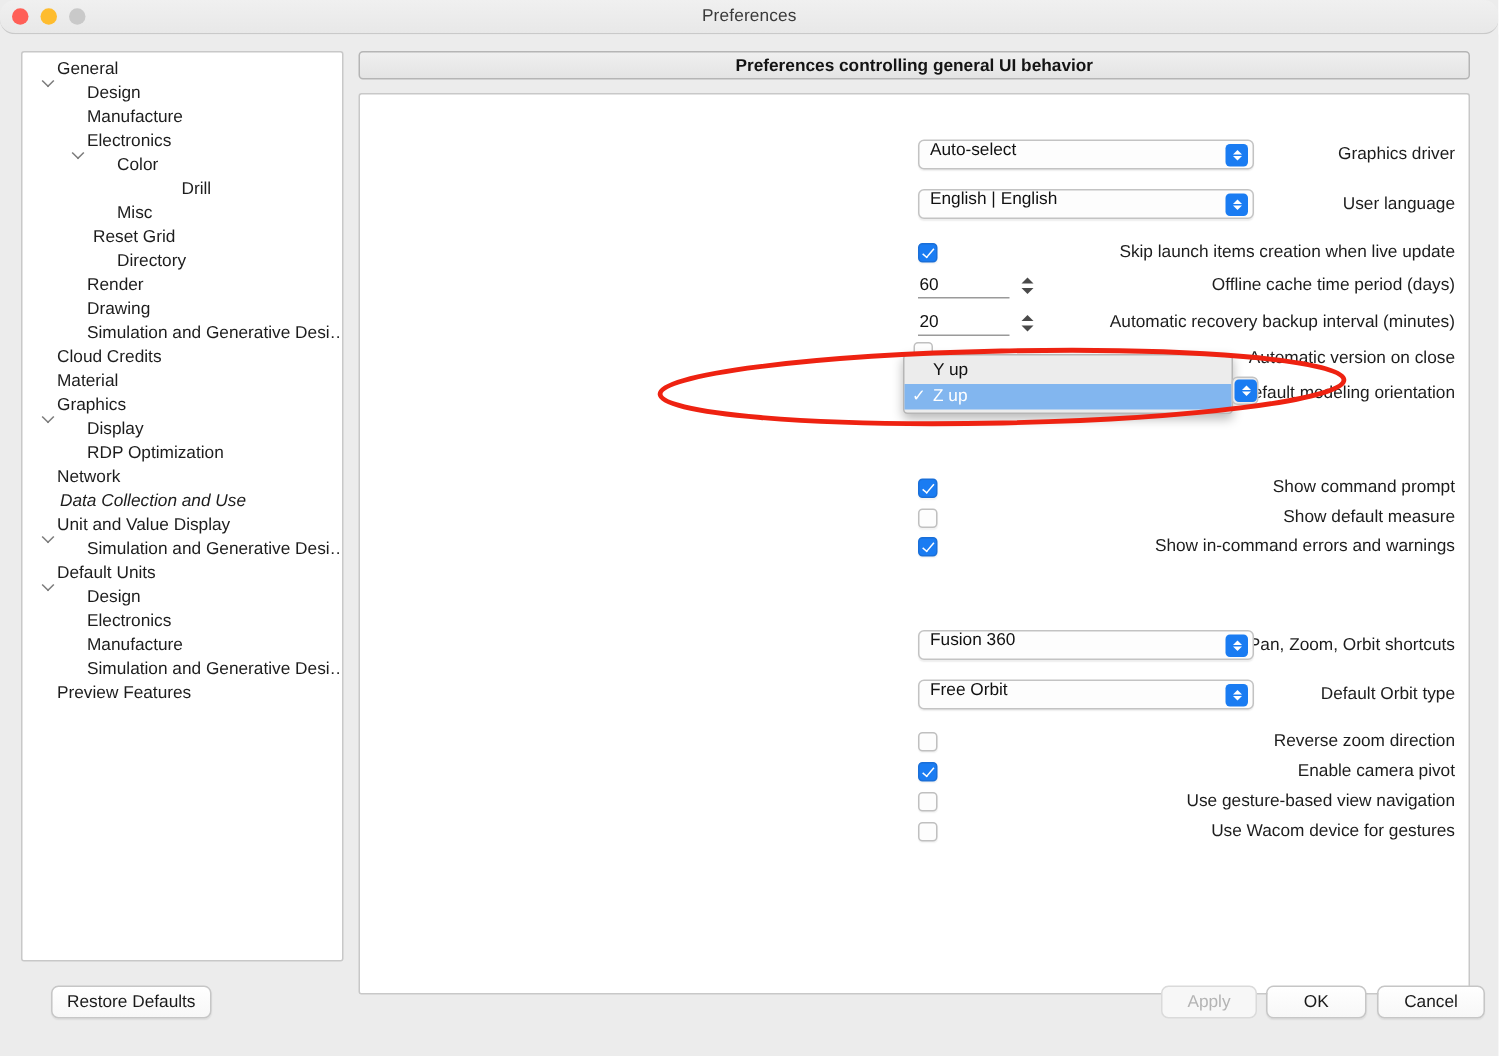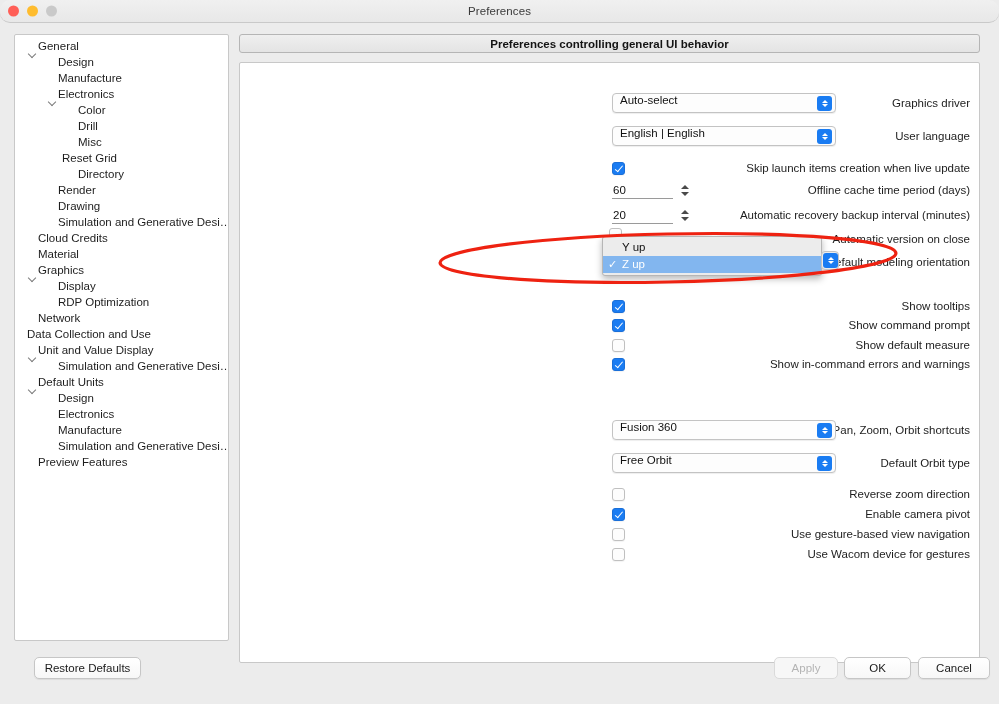--- a/index.html
+++ b/index.html
@@ -424,21 +424,21 @@
           <span class="tree-label">Manufacture</span>
         </div>
         <div class="tree-row" style="padding-left: 31px;">
           <span class="tw open"></span>
           <span class="tree-label">Electronics</span>
         </div>
         <div class="tree-row" style="padding-left: 51px;">
           <span class="tw"></span>
           <span class="tree-label">Color</span>
         </div>
-        <div class="tree-row" style="padding-left: 51px;">
+        <div class="tree-row" style="padding-left: 65px; margin-left: 29px;">
           <span class="tw"></span>
           <span class="tree-label">Drill</span>
         </div>
         <div class="tree-row" style="padding-left: 51px;">
           <span class="tw"></span>
           <span class="tree-label">Misc</span>
         </div>
         <div class="tree-row" style="padding-left: 35px;">
           <span class="tw"></span>
           <span class="tree-label">Reset Grid</span>
@@ -476,21 +476,21 @@
           <span class="tree-label">Display</span>
         </div>
         <div class="tree-row" style="padding-left: 31px;">
           <span class="tw"></span>
           <span class="tree-label">RDP Optimization</span>
         </div>
         <div class="tree-row" style="padding-left: 11px;">
           <span class="tw"></span>
           <span class="tree-label">Network</span>
         </div>
-        <div class="tree-row" style="padding-left: 0;">
+        <div class="tree-row" style="padding-left: 13px; font-style: italic;">
           <span class="tw"></span>
           <span class="tree-label">Data Collection and Use</span>
         </div>
         <div class="tree-row" style="padding-left: 11px;">
           <span class="tw open"></span>
           <span class="tree-label">Unit and Value Display</span>
         </div>
         <div class="tree-row" style="padding-left: 31px;">
           <span class="tw"></span>
           <span class="tree-label">Simulation and Generative Desi…</span>
@@ -585,26 +585,20 @@
       </div>
 
       <div class="frow" style="top:166px">
         <div class="flabel">Automatic version on close</div>
       </div>
 
       <div class="frow" style="top:189px">
         <div class="flabel">Default modeling orientation</div>
       </div>
 
-      <div class="frow" style="top:233px">
-        <div class="flabel">Show tooltips</div>
-        <div class="fctl">
-            <div class="cbox on"></div>
-          </div>
-      </div>
       <div class="frow" style="top:252px">
         <div class="flabel">Show command prompt</div>
         <div class="fctl">
             <div class="cbox on"></div>
           </div>
       </div>
       <div class="frow" style="top:272px">
         <div class="flabel">Show default measure</div>
         <div class="fctl">
             <div class="cbox"></div>

